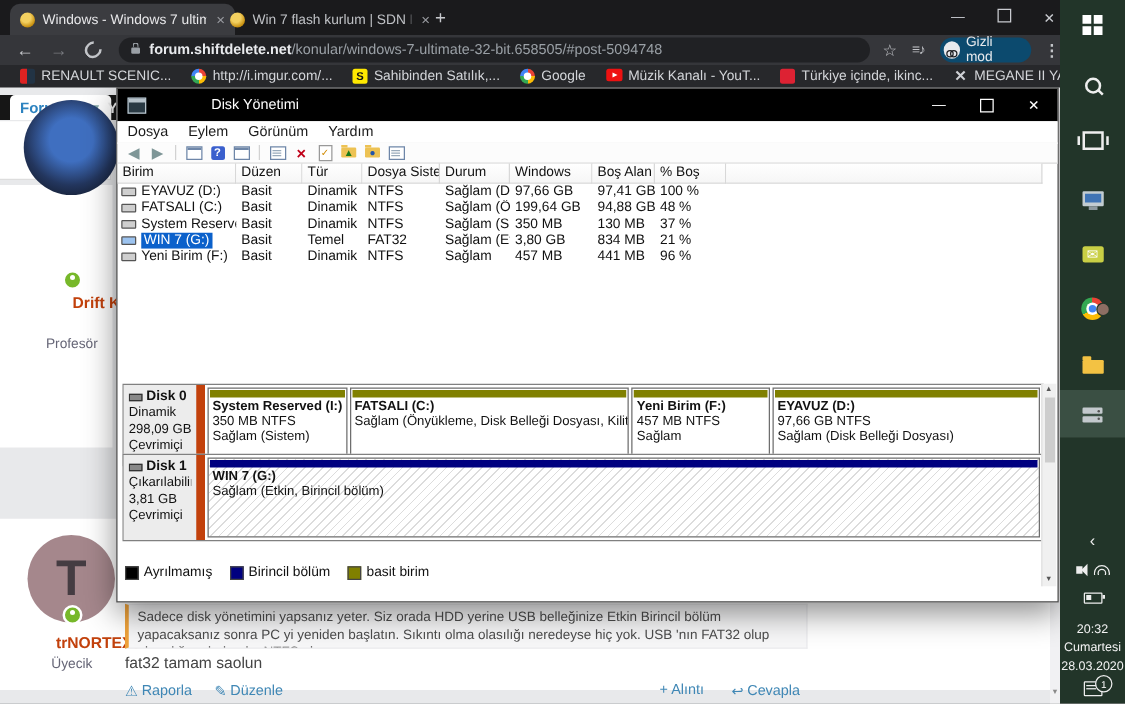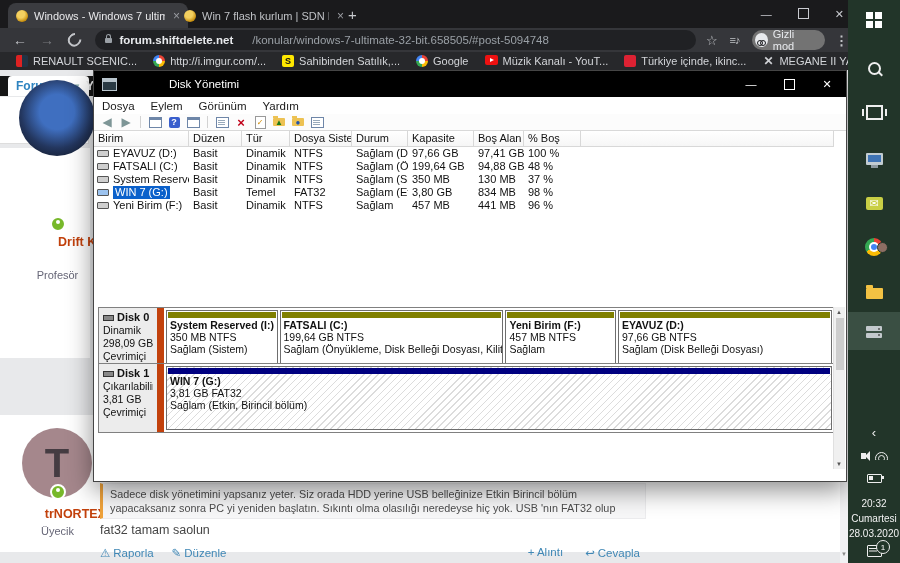--- a/index.html
+++ b/index.html
@@ -19,24 +19,24 @@
   .winctl .sq{display:inline-block;width:9px;height:9px;border:1px solid #c9cbd0;}
   .toolbar{position:absolute;left:0;top:28px;width:848px;height:24px;background:#35363a;z-index:40;display:flex;align-items:center;}
   .navarrow{color:#c2c4c8;font-size:14px;margin-left:13px;}
   .navarrow.dim{color:#77797e;}
   .reload{width:10px;height:10px;border:2px solid #c2c4c8;border-radius:50%;border-top-color:transparent;margin-left:14px;transform:rotate(45deg);}
   .omnibox{margin-left:14px;width:612px;height:20px;background:#202124;border-radius:11px;display:flex;align-items:center;padding:0 10px;}
   .lock{width:7px;height:5px;background:#9aa0a6;border-radius:1px;position:relative;margin-right:7px;flex:0 0 auto;}
   .lock:before{content:"";position:absolute;top:-4px;left:1px;width:3px;height:3px;border:1.5px solid #9aa0a6;border-bottom:none;border-radius:3px 3px 0 0;}
   .url{font-size:11.5px;white-space:nowrap;overflow:hidden;}
   .url b{color:#e8eaed;font-weight:bold;}
-  .url span{color:#9aa0a6;padding-left:19px;}
+  .url span{color:#9aa0a6;}
   .tb-star{color:#c2c4c8;font-size:13px;margin-left:10px;}
   .tb-list{color:#c2c4c8;font-size:11px;margin-left:12px;letter-spacing:-1px;}
-  .incog{margin-left:12px;height:20px;background:#737373;border-radius:11px;display:flex;align-items:center;padding:0 9px 0 3px;gap:5px;}
+  .incog{margin-left:12px;height:20px;background:#0c4a6e;border-radius:11px;display:flex;align-items:center;padding:0 9px 0 3px;gap:5px;}
   .incog .spy{width:14px;height:14px;border-radius:50%;background:#e8eaed;position:relative;}
   .incog .spy:before{content:"";position:absolute;left:2px;top:7px;width:4px;height:4px;border:1px solid #1c1d20;border-radius:50%;}
   .incog .spy:after{content:"";position:absolute;right:2px;top:7px;width:4px;height:4px;border:1px solid #1c1d20;border-radius:50%;}
   .incog .lbl{color:#e8eaed;font-size:11px;}
   .tb-dots{color:#c2c4c8;font-size:13px;margin-left:10px;font-weight:bold;}
   .bookmarks{position:absolute;left:0;top:52px;width:848px;height:18px;background:#27282b;z-index:40;
     display:flex;align-items:center;font-size:11px;color:#d3d5d9;}
   .bm{display:flex;gap:5px;margin-left:16px;white-space:nowrap;}
   .bm-ico{width:12px;height:12px;flex:0 0 auto;display:flex;align-items:center;justify-content:center;font-size:9px;font-weight:bold;}
   .ico-renault{background:linear-gradient(90deg,#d22 50%,#234 50%);border-radius:2px;}
@@ -358,21 +358,21 @@
             <span class="propico"></span>
           </span>
       </div>
 
       <div class="dm-grid">
         <div class="hc">Birim</div>
         <div class="hc">Düzen</div>
         <div class="hc">Tür</div>
         <div class="hc">Dosya Sistemi</div>
         <div class="hc">Durum</div>
-        <div class="hc">Kapasite</div>
+        <div class="hc">Windows</div>
         <div class="hc">Boş Alan</div>
         <div class="hc">% Boş</div>
         <div class="hc"></div>
 
         <div class="cell vname">
             <span class="volico"></span>
             <span>EYAVUZ (D:)</span>
           </div>
         <div class="cell">Basit</div>
         <div class="cell">Dinamik</div>
@@ -412,21 +412,21 @@
         <div class="cell vname">
             <span class="volico sel"></span>
             <span class="selname">WIN 7 (G:)</span>
           </div>
         <div class="cell">Basit</div>
         <div class="cell">Temel</div>
         <div class="cell">FAT32</div>
         <div class="cell">Sağlam (Et...</div>
         <div class="cell">3,80 GB</div>
         <div class="cell">834 MB</div>
-        <div class="cell">98 %</div>
+        <div class="cell">21 %</div>
         <div class="cell"></div>
 
         <div class="cell vname">
             <span class="volico"></span>
             <span>Yeni Birim (F:)</span>
           </div>
         <div class="cell">Basit</div>
         <div class="cell">Dinamik</div>
         <div class="cell">NTFS</div>
         <div class="cell">Sağlam</div>
@@ -446,21 +446,20 @@
         <div class="parts">
           <div class="part" style="flex:110 0 0;">
             <div class="bar olive"></div>
             <div class="t1">System Reserved  (I:)</div>
             <div class="t2">350 MB NTFS</div>
             <div class="t2">Sağlam (Sistem)</div>
           </div>
           <div class="part" style="flex:223 0 0;">
             <div class="bar olive"></div>
             <div class="t1">FATSALI  (C:)</div>
-            <div class="t2">199,64 GB NTFS</div>
             <div class="t2">Sağlam (Önyükleme, Disk Belleği Dosyası, Kilitlenme Bilgi</div>
           </div>
           <div class="part" style="flex:109 0 0;">
             <div class="bar olive"></div>
             <div class="t1">Yeni Birim  (F:)</div>
             <div class="t2">457 MB NTFS</div>
             <div class="t2">Sağlam</div>
           </div>
           <div class="part" style="flex:213 0 0;">
             <div class="bar olive"></div>
@@ -475,26 +474,39 @@
         <div class="dinfo">
           <div class="dn">Disk 1</div>
           <div>Çıkarılabilir</div>
           <div>3,81 GB</div>
           <div>Çevrimiçi</div>
         </div>
         <div class="parts">
           <div class="part hatch" style="flex:1 0 0;">
             <div class="bar navy"></div>
             <div class="t1">WIN 7  (G:)</div>
-            <div class="t2">3,81 GB FAT32</div>
             <div class="t2">Sağlam (Etkin, Birincil bölüm)</div>
           </div>
         </div>
       </div>
 
+      <div class="legend">
+        <span class="lg">
+            <span class="swatch sw-black"></span>
+            <span>Ayrılmamış</span>
+          </span>
+        <span class="lg">
+            <span class="swatch sw-navy"></span>
+            <span>Birincil bölüm</span>
+          </span>
+        <span class="lg">
+            <span class="swatch sw-olive"></span>
+            <span>basit birim</span>
+          </span>
+      </div>
 
       <div class="dm-scroll">
         <span class="a" style="top:2px;">▲</span>
         <span class="thumb"></span>
         <span class="a" style="bottom:2px;">▼</span>
       </div>
     </div>
   </div>
 
   <div class="taskbar">

